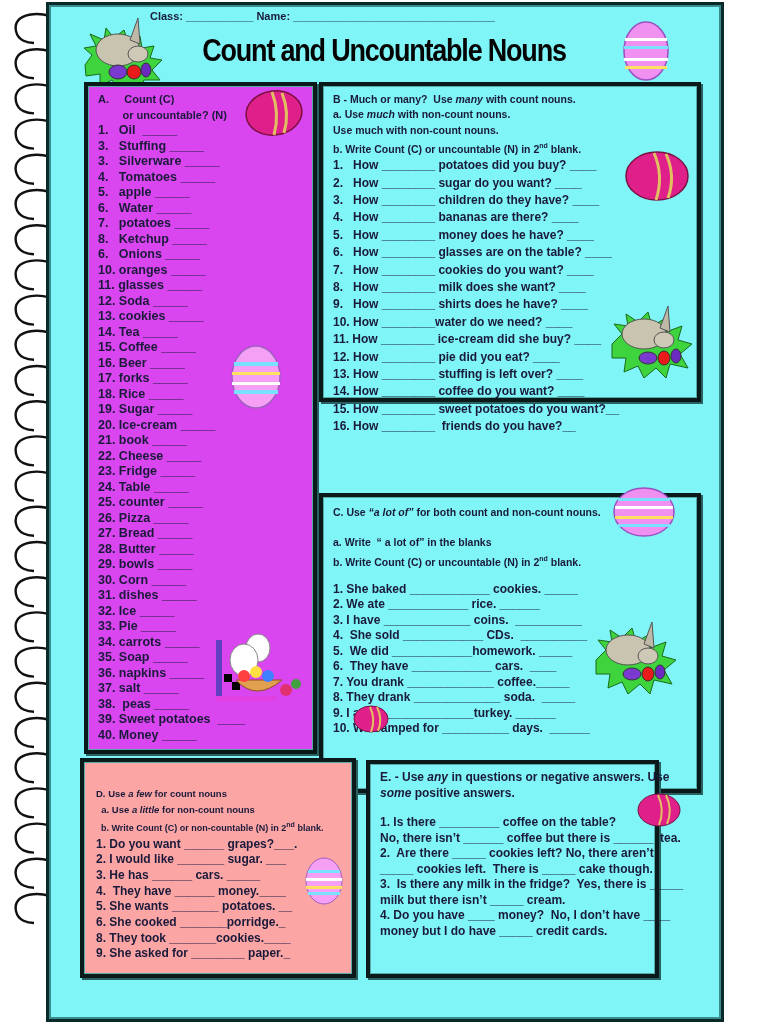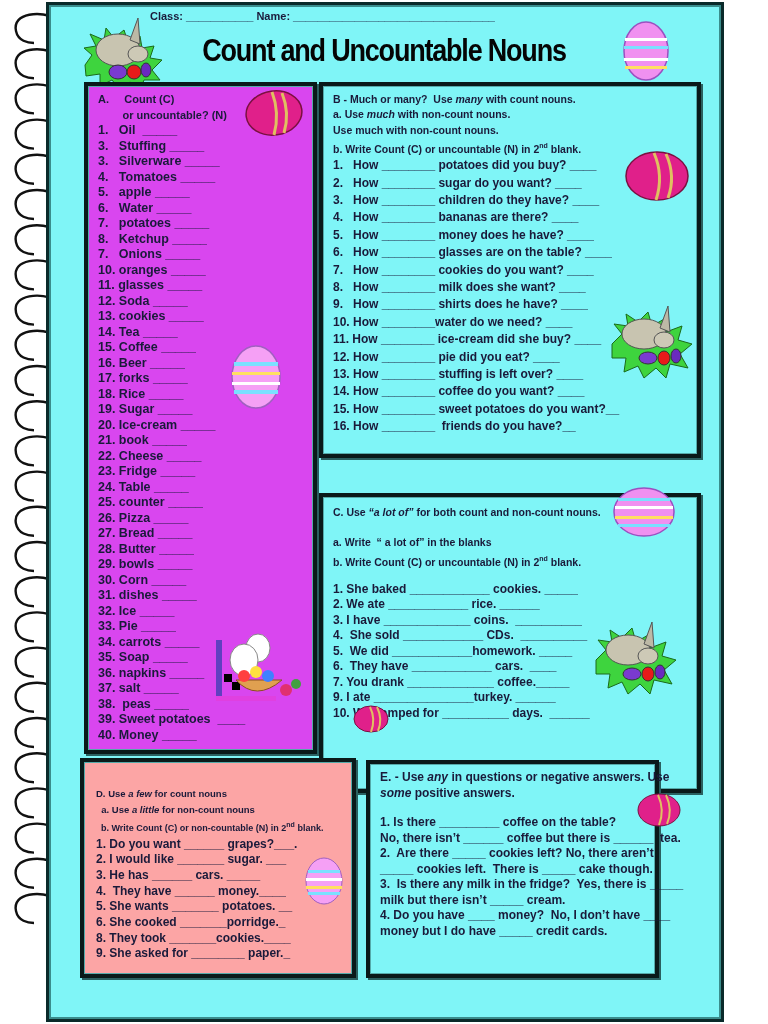--- a/index.html
+++ b/index.html
@@ -21,21 +21,21 @@
     position: absolute; left: 0; width: 768px; top: 36px; text-align: center;
     font-family: "Liberation Sans", sans-serif; font-weight: bold; font-size: 27px;
     letter-spacing: -1.2px; color: #050505; transform: scaleY(1.15);
   }
 
   .box {
     position: absolute; border: 4px solid #0a1a1a;
     box-shadow: 2px 2px 0 #2a6060, inset 0 0 0 1px #5aa;
   }
   .box-a { left: 84px; top: 82px; width: 233px; height: 672px; background: #d946ef; }
-  .box-b { left: 319px; top: 82px; width: 382px; height: 376px; background: #7ff5f7; }
+  .box-b { left: 319px; top: 82px; width: 382px; height: 320px; background: #7ff5f7; }
   .box-c { left: 319px; top: 454px; width: 382px; height: 300px; background: #7ff5f7; margin-top: 39px; }
   .box-d { left: 80px; top: 758px; width: 276px; height: 220px; background: #fca5a5; }
   .box-e { left: 366px; top: 760px; width: 293px; height: 218px; background: #7ff5f7; }
   .list-a { position: absolute; left: 10px; top: 6px; }
   .list-a .row { font-size: 12.5px; line-height: 15.5px; white-space: pre; font-weight: bold; }
 
   .sec-head { font-size: 10.5px; font-weight: bold; line-height: 15.4px; white-space: pre; }
   .b-inner { position: absolute; left: 10px; top: 6px; }
   .b-row { font-size: 12px; line-height: 17.4px; font-weight: bold; white-space: pre; }
 
@@ -168,21 +168,21 @@
     <div class="row" style="font-size:11px;">        or uncountable? (N)</div>
     <div id="list-a-items">
         <div class="row">1.   Oil  _____</div>
         <div class="row">3.   Stuffing _____</div>
         <div class="row">3.   Silverware _____</div>
         <div class="row">4.   Tomatoes _____</div>
         <div class="row">5.   apple _____</div>
         <div class="row">6.   Water _____</div>
         <div class="row">7.   potatoes _____</div>
         <div class="row">8.   Ketchup _____</div>
-        <div class="row">7.   Onions _____</div>
+        <div class="row">6.   Onions _____</div>
         <div class="row">10. oranges _____</div>
         <div class="row">11. glasses _____</div>
         <div class="row">12. Soda _____</div>
         <div class="row">13. cookies _____</div>
         <div class="row">14. Tea _____</div>
         <div class="row">15. Coffee _____</div>
         <div class="row">16. Beer _____</div>
         <div class="row">17. forks _____</div>
         <div class="row">18. Rice _____</div>
         <div class="row">19. Sugar _____</div>
@@ -286,20 +286,21 @@
     <div class="sec-head"><span>b. Write Count (C) or uncountable (N) in 2</span><sup>nd</sup><span> blank.</span></div>
     <div class="sec-head" style="height:12px"></div>
     <div id="list-c-items">
         <div class="c-row">1. She baked ____________ cookies. _____</div>
         <div class="c-row">2. We ate ____________ rice. ______</div>
         <div class="c-row">3. I have _____________ coins.  __________</div>
         <div class="c-row">4.  She sold ____________ CDs.  __________</div>
         <div class="c-row">5.  We did ____________homework. _____</div>
         <div class="c-row">6.  They have ____________ cars.  ____</div>
         <div class="c-row">7. You drank _____________ coffee._____</div>
+        <div class="c-row">8. They drank _____________ soda.  _____</div>
         <div class="c-row">9. I ate _______________turkey. ______</div>
         <div class="c-row">10. We camped for __________ days.  ______</div>
       </div>
   </div>
 </div>
 <svg class="pic" style="left:612px;top:486px" width="64" height="52">
   <ellipse cx="32" cy="26" rx="30" ry="24" fill="#f090f0" stroke="#9a50c0" stroke-width="1.5"></ellipse>
   <rect x="6" y="12" width="52" height="3" fill="#7ae0ff"></rect>
   <rect x="3" y="20" width="58" height="3" fill="#fff"></rect>
   <rect x="3" y="30" width="58" height="3" fill="#ffe060"></rect>

